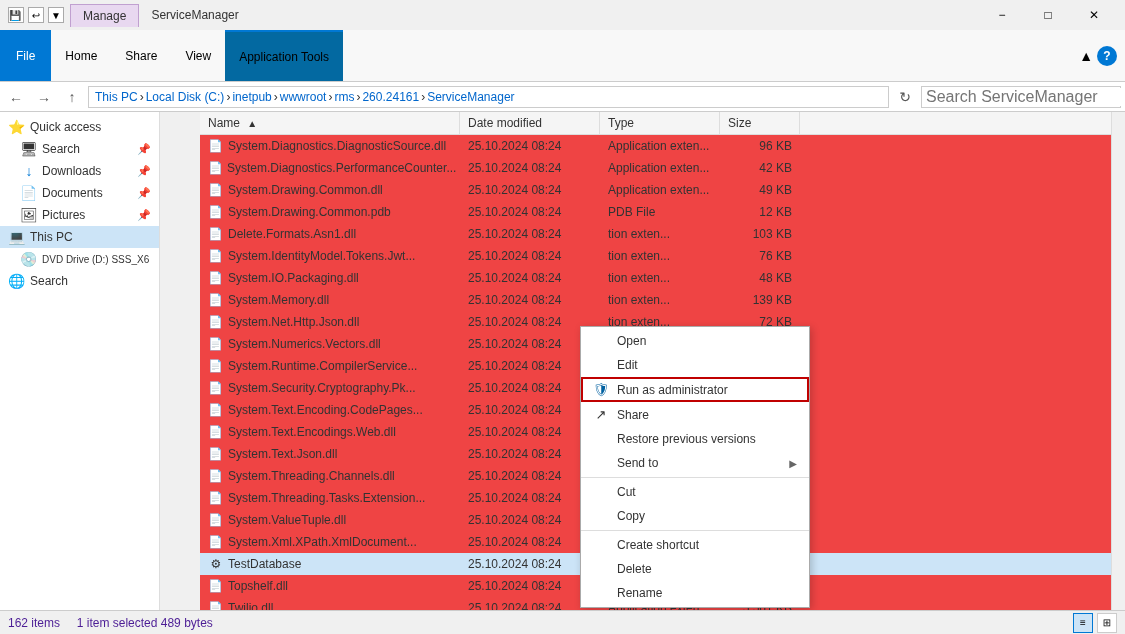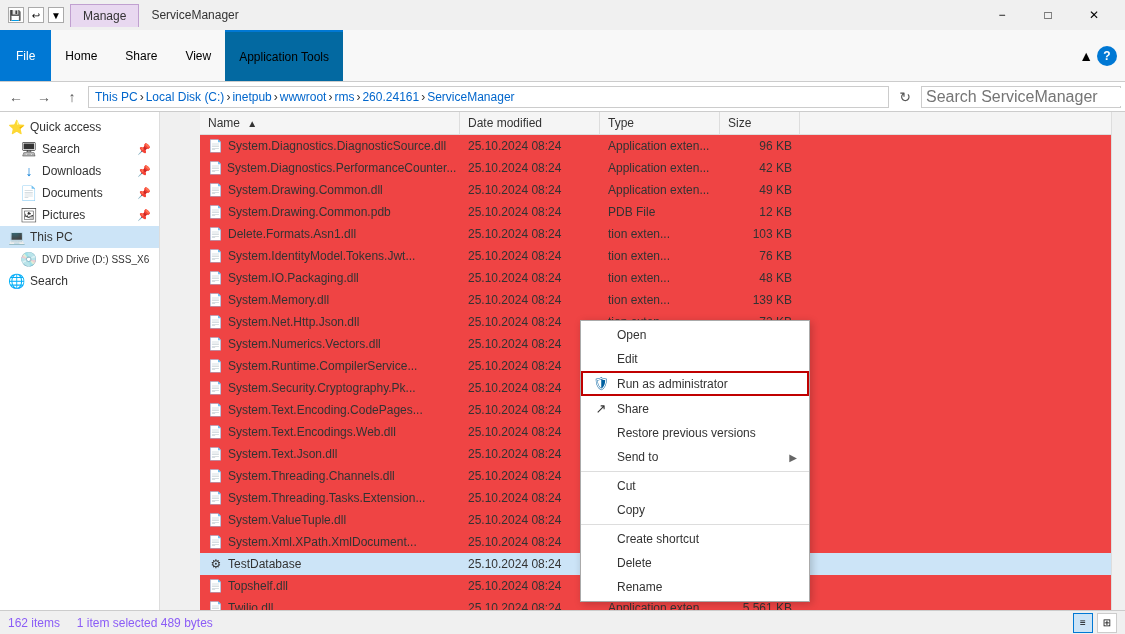--- a/index.html
+++ b/index.html
@@ -165,30 +165,30 @@
     
     .status-bar {
       display: flex;
       align-items: center;
       height: 24px;
       background: #f0f0f0;
       border-top: 1px solid #ccc;
       padding: 0 8px;
       justify-content: space-between;
     }
-    .status-left { font-size: 12px; color: #8b5cf6; }
+    .status-left { font-size: 12px; color: #4c1d95; }
     .status-right { display: flex; align-items: center; gap: 4px; }
     .view-btn { width: 20px; height: 20px; display: flex; align-items: center; justify-content: center; border: 1px solid #ccc; background: #fff; cursor: pointer; font-size: 10px; }
     .view-btn.active { background: #cce4f7; border-color: #0078d4; }
 
     
     .context-menu {
       position: absolute;
       left: 380px;
-      top: 208px;
+      top: 214px;
       width: 230px;
       background: #fff;
       border: 1px solid #aaa;
       box-shadow: 2px 2px 8px rgba(0,0,0,0.2);
       z-index: 100;
       padding: 2px 0;
     }
     .ctx-item {
       display: flex;
       align-items: center;

